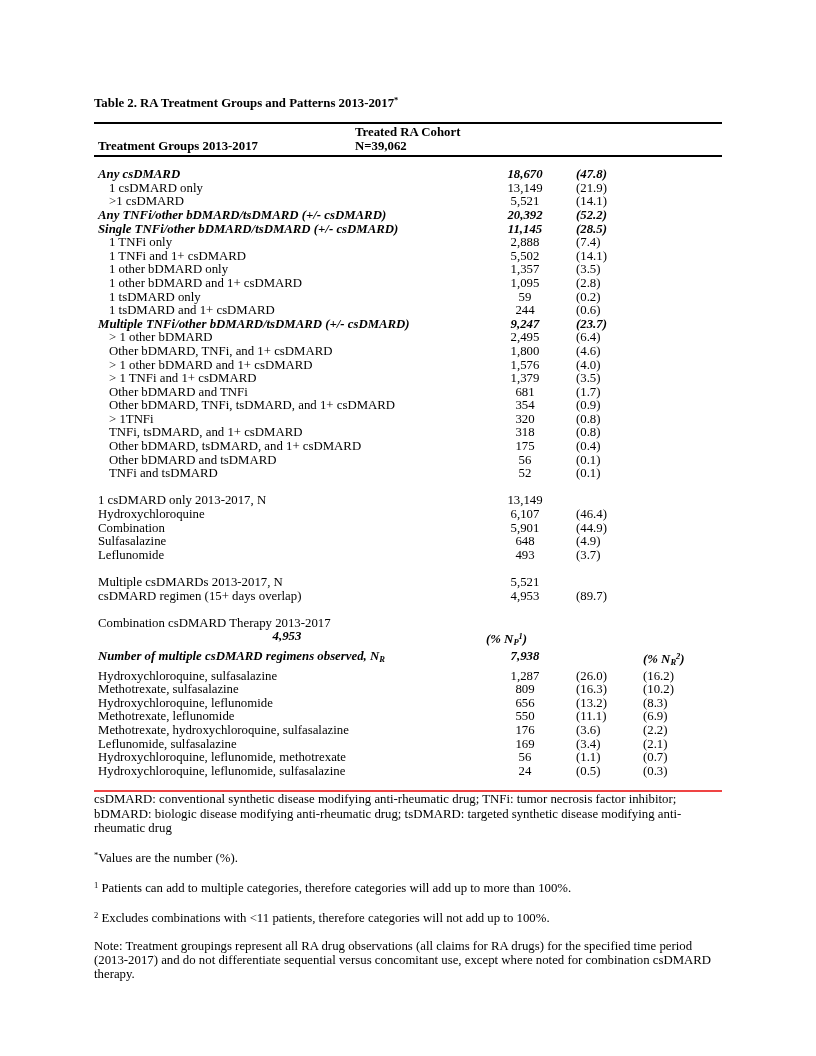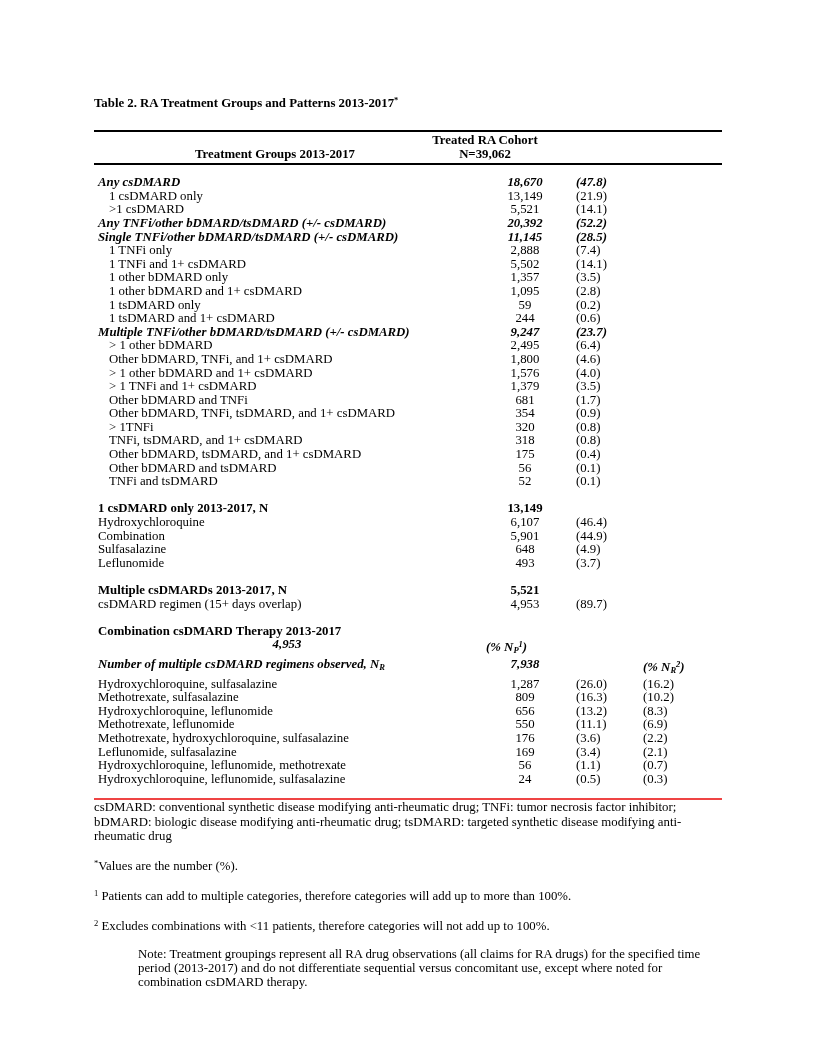--- a/index.html
+++ b/index.html
@@ -6,57 +6,57 @@
   body {
     width: 816px; height: 1056px;
     background: #ffffff;
     color: #000000;
     font-family: "Liberation Serif", serif;
     font-size: 12.8px;
     overflow: hidden;
   }
   .page { padding: 93px 94px 0 94px; }
 
-  .doc-title { font-weight: bold; line-height: 14px; margin-bottom: 20px; }
+  .doc-title { font-weight: bold; line-height: 14px; margin-bottom: 12px; }
   .doc-title sup { font-size: 8.5px; vertical-align: 4px; }
 
   .t-header {
     display: grid;
     grid-template-columns: 261px 260px 1fr;
     align-items: end;
     border-top: 2px solid #000;
     border-bottom: 2px solid #000;
     padding: 2px 0 2px;
     line-height: 13.6px;
   }
-  .th-label { font-weight: bold; padding-left: 4px; text-align: right; }
-  .th-cohort { font-weight: bold; text-align: center; }
+  .th-label { font-weight: bold; padding-left: 4px; }
+  .th-cohort { font-weight: bold; }
 
   .t-body { padding: 11px 0 12px; border-bottom: 2px solid #ef4444; }
   .row {
     display: grid;
     grid-template-columns: 386px 90px 73px 79px;
     line-height: 13.6px;
     min-height: 13.6px;
   }
   .c-label { padding-left: 4px; white-space: nowrap; }
   .row.indent .c-label { padding-left: 15px; }
   .c-num { text-align: center; white-space: nowrap; }
   .c-pct { padding-left: 6px; white-space: nowrap; }
   .c-extra { white-space: nowrap; }
   .row.group { font-weight: bold; font-style: italic; }
-  .row.section { font-weight: bold; }
+  .row.section { font-weight: normal; }
   .spacer-row { height: 13.6px; }
 
   sub { font-size: 8.5px; vertical-align: -2px; }
   .t-body sup, .fn sup { font-size: 8.5px; vertical-align: 4px; }
 
   .fns { max-width: 636px; }
   .fn { margin: 0 0 13px 0; line-height: 14.2px; }
-  .fn:last-child { margin-bottom: 0; margin-left: 44px; }
+  .fn:last-child { margin-bottom: 0; }
 </style>
 </head>
 <body>
 
 <div class="page">
 
   <div class="doc-title"><span>Table 2. RA Treatment Groups and Patterns 2013-2017</span><sup>*</sup></div>
 
   <div>
     <div class="t-header">

